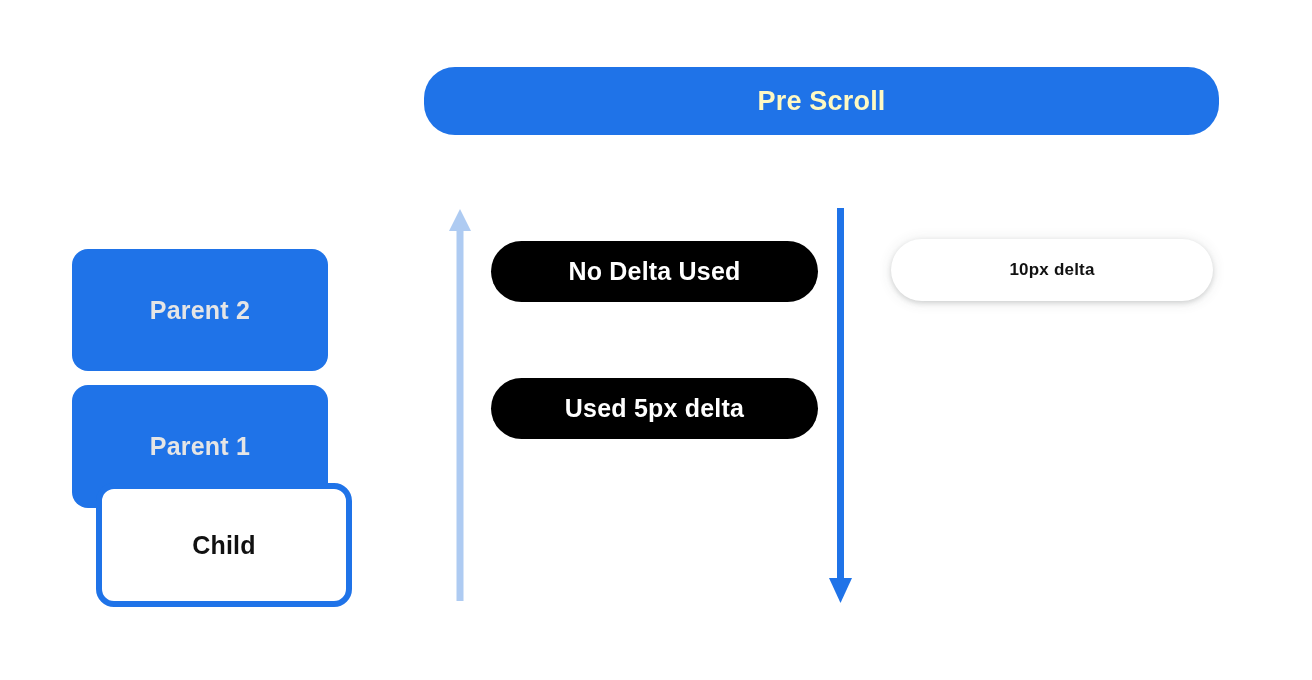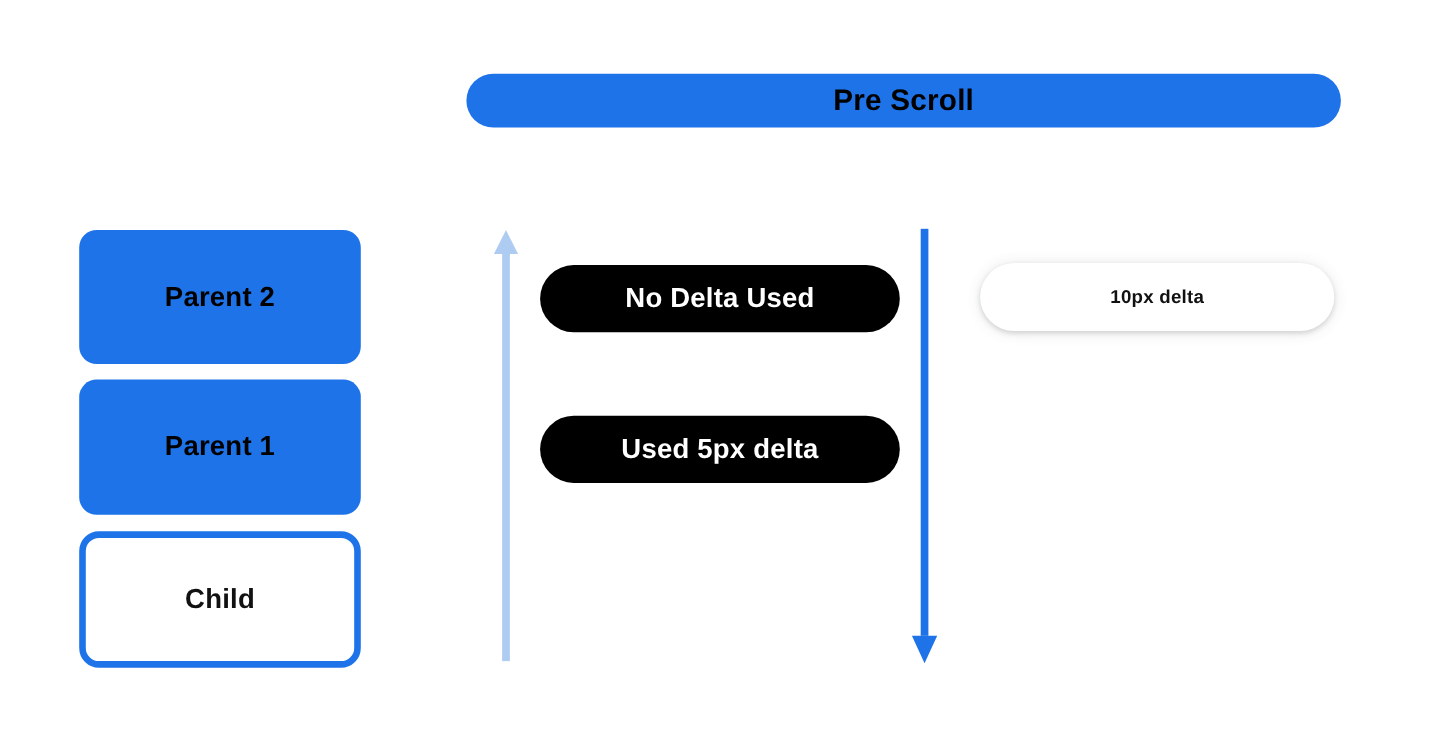--- a/index.html
+++ b/index.html
@@ -21,53 +21,55 @@
   }
 
   
   .abs { position: absolute; box-sizing: border-box; }
 
   
   .header-pill {
     left: 424px;
     top: 67px;
     width: 795px;
-    height: 49px;
+    height: 68px;
     background: #1f73e8;
     border-radius: 31px;
     display: flex;
     align-items: center;
     justify-content: center;
-    color: #000000;
+    color: #fef9c3;
     font-size: 27px;
     font-weight: bold;
     letter-spacing: 0.2px;
   }
 
   
   .node-box {
     left: 72px;
     width: 256px;
     border-radius: 16px;
     display: flex;
     align-items: center;
     justify-content: center;
     font-size: 25px;
     font-weight: bold;
     letter-spacing: 0.2px;
   }
   .node-box.filled {
     background: #1f73e8;
-    color: #000000;
+    color: #e5e5e5;
+    margin-top: 40px;
   }
   .node-box.outlined {
     background: #ffffff;
     color: #111111;
     border: 6px solid #1f73e8;
     border-radius: 18px;
+    margin-left: 24px;
   }
   #box-parent2 { top: 209px; height: 122px; }
   #box-parent1 { top: 345px; height: 123px; }
   #box-child   { top: 483px; height: 124px; }
 
   
   .mid-pill {
     left: 491px;
     width: 327px;
     height: 61px;

